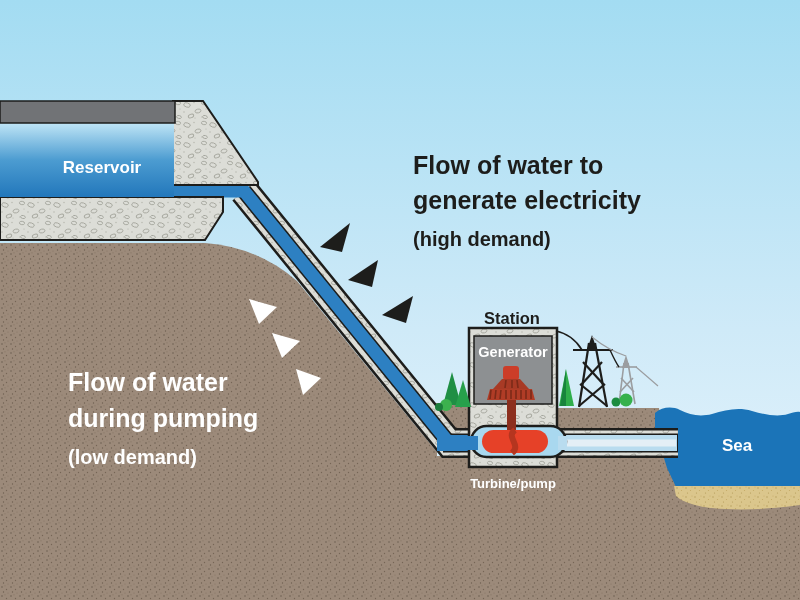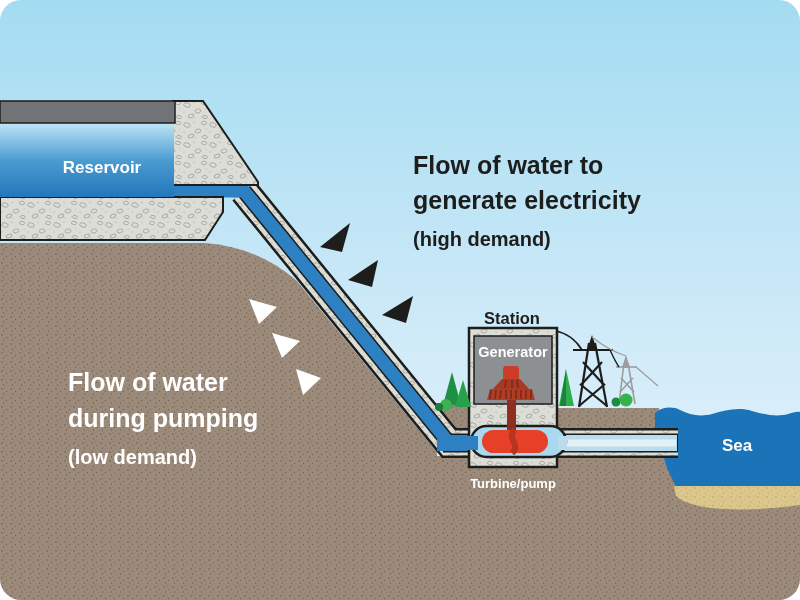--- a/index.html
+++ b/index.html
@@ -1,16 +1,16 @@
 <!DOCTYPE html>
 <html><head>
 <meta charset="utf-8">
 <style>
   html,body{margin:0;padding:0;background:#fff;}
-  .stage{width:800px;height:600px;position:relative;overflow:hidden;font-family:"Liberation Sans","DejaVu Sans",sans-serif;border-radius:21px;}
+  .stage{width:800px;height:600px;position:relative;overflow:hidden;font-family:"Liberation Sans","DejaVu Sans",sans-serif;}
   svg text{font-family:"Liberation Sans","DejaVu Sans",sans-serif;}
   .t-big{font-size:25px;font-weight:bold;}
   .t-sub{font-size:20px;font-weight:bold;}
   .t-lab{font-size:17px;font-weight:bold;}
   .t-station{font-size:16.5px;font-weight:bold;}
   .t-gen{font-size:14.5px;font-weight:bold;}
   .t-turb{font-size:13px;font-weight:bold;}
 </style>
 </head>
 <body>

